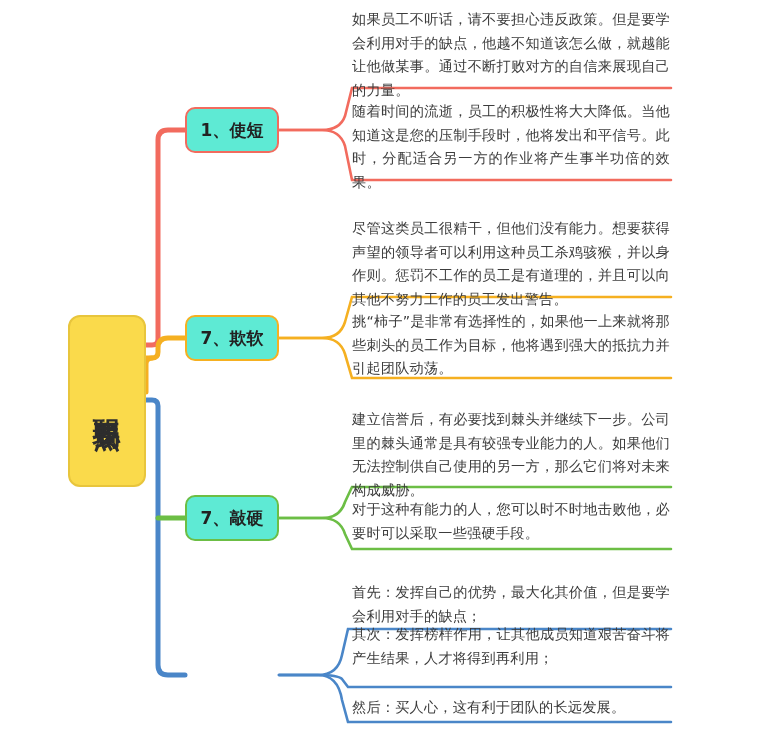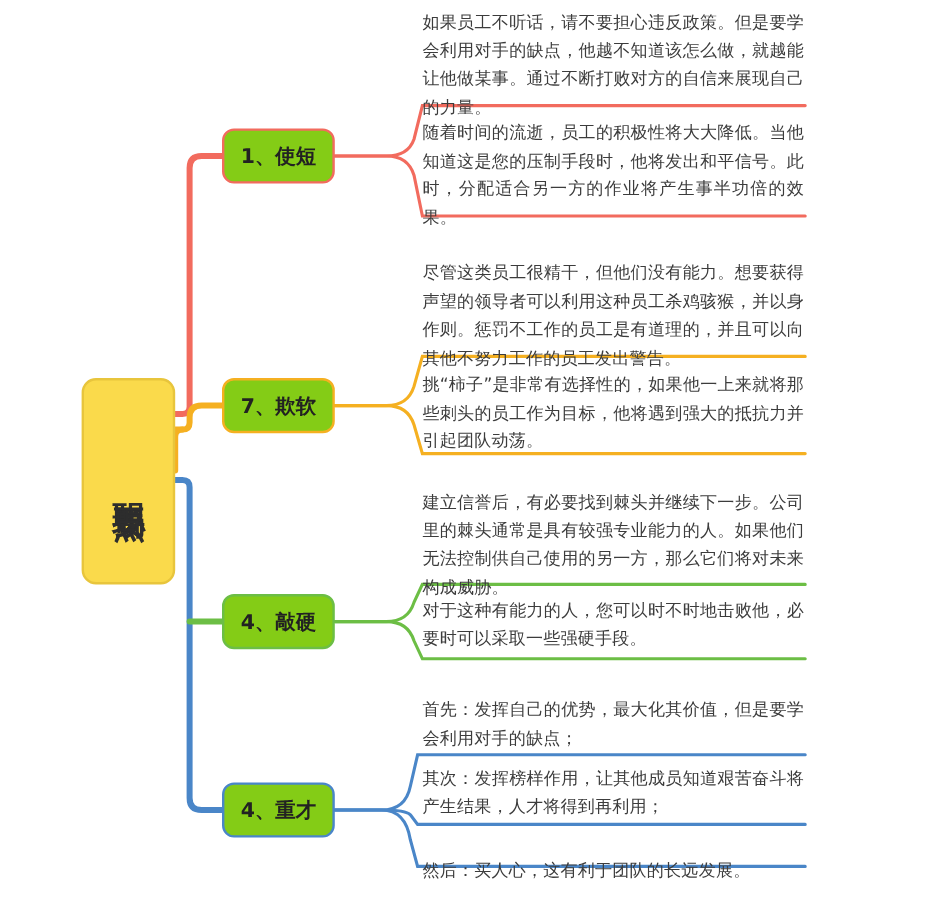--- a/index.html
+++ b/index.html
@@ -20,21 +20,21 @@
     left: 0;
     top: 0;
     width: 777px;
     height: 751px;
     pointer-events: none;
   }
   .node {
     position: absolute;
     box-sizing: border-box;
     border-radius: 10px;
-    background: #84cc16;
+    background: #5eead4;
     display: flex;
     align-items: center;
     justify-content: center;
     z-index: 3;
   }
   #root-node {
     left: 68px;
     top: 315px;
     width: 78px;
     height: 172px;
@@ -129,35 +129,32 @@
     <span class="branch-label">7、欺软</span>
   </div>
   <div class="leaf" style="left:352px; top:310px; width:318px;">
     <div class="leaf-text">挑“柿子”是非常有选择性的，如果他一上来就将那些刺头的员工作为目标，他将遇到强大的抵抗力并引起团队动荡。</div>
   </div>
   <div class="leaf" style="left:352px; top:217px; width:318px;">
     <div class="leaf-text">尽管这类员工很精干，但他们没有能力。想要获得声望的领导者可以利用这种员工杀鸡骇猴，并以身作则。惩罚不工作的员工是有道理的，并且可以向其他不努力工作的员工发出警告。</div>
   </div>
 
   <div class="node branch-node" style="left:185px; top:495px; border-color:#6cbe45;">
-    <span class="branch-label">4、敲硬</span>
+    <span class="branch-label">7、敲硬</span>
   </div>
   <div class="leaf" style="left:352px; top:498px; width:318px;">
     <div class="leaf-text">对于这种有能力的人，您可以时不时地击败他，必要时可以采取一些强硬手段。</div>
   </div>
   <div class="leaf" style="left:352px; top:408px; width:318px;">
     <div class="leaf-text">建立信誉后，有必要找到棘头并继续下一步。公司里的棘头通常是具有较强专业能力的人。如果他们无法控制供自己使用的另一方，那么它们将对未来构成威胁。</div>
   </div>
 
-  <div class="node branch-node" style="left:185px; top:652px; border-color:#4a86c8;">
-    <span class="branch-label">4、重才</span>
-  </div>
   <div class="leaf" style="left:352px; top:581px; width:318px;">
     <div class="leaf-text">首先：发挥自己的优势，最大化其价值，但是要学会利用对手的缺点；</div>
   </div>
-  <div class="leaf" style="left:352px; top:638px; width:318px;">
+  <div class="leaf" style="left:352px; top:623px; width:318px;">
     <div class="leaf-text">其次：发挥榜样作用，让其他成员知道艰苦奋斗将产生结果，人才将得到再利用；</div>
   </div>
-  <div class="leaf" style="left:352px; top:696px; width:318px;margin-top:19px;">
+  <div class="leaf" style="left:352px; top:696px; width:318px;">
     <div class="leaf-text">然后：买人心，这有利于团队的长远发展。</div>
   </div>
 
 </div>
 
 </body></html>

